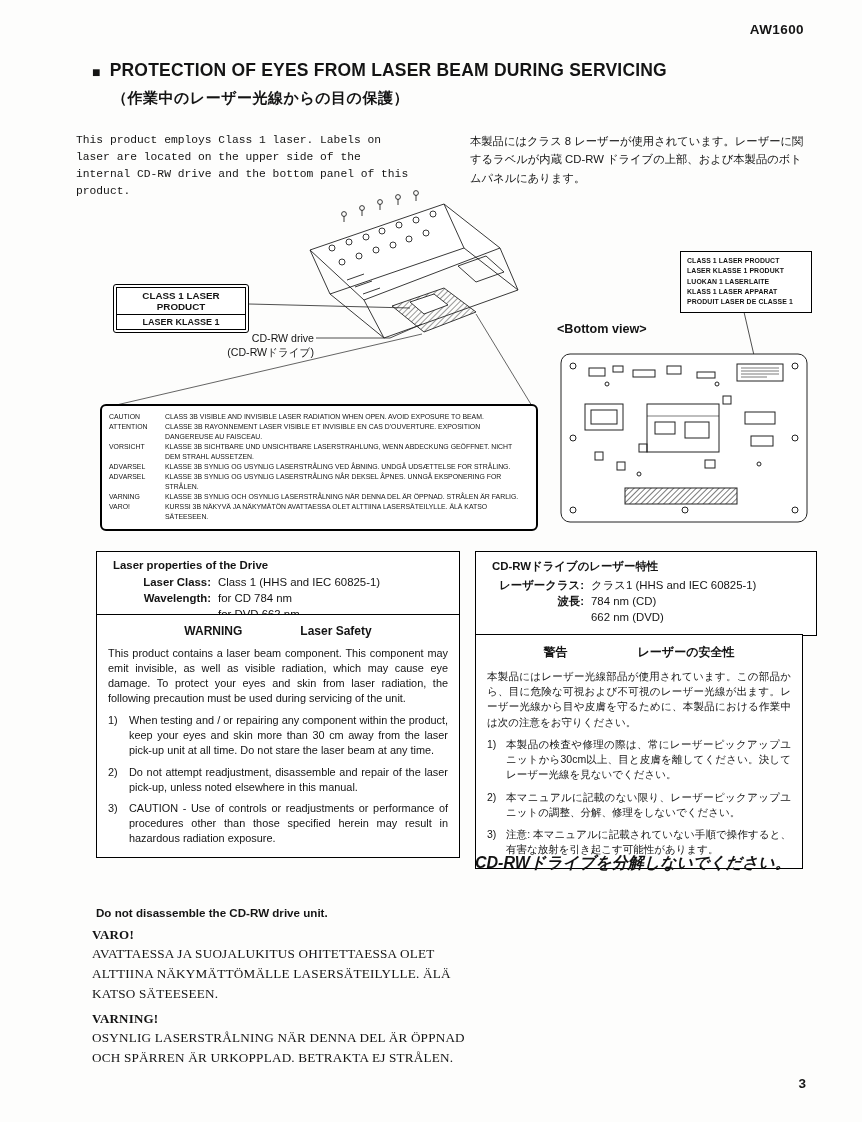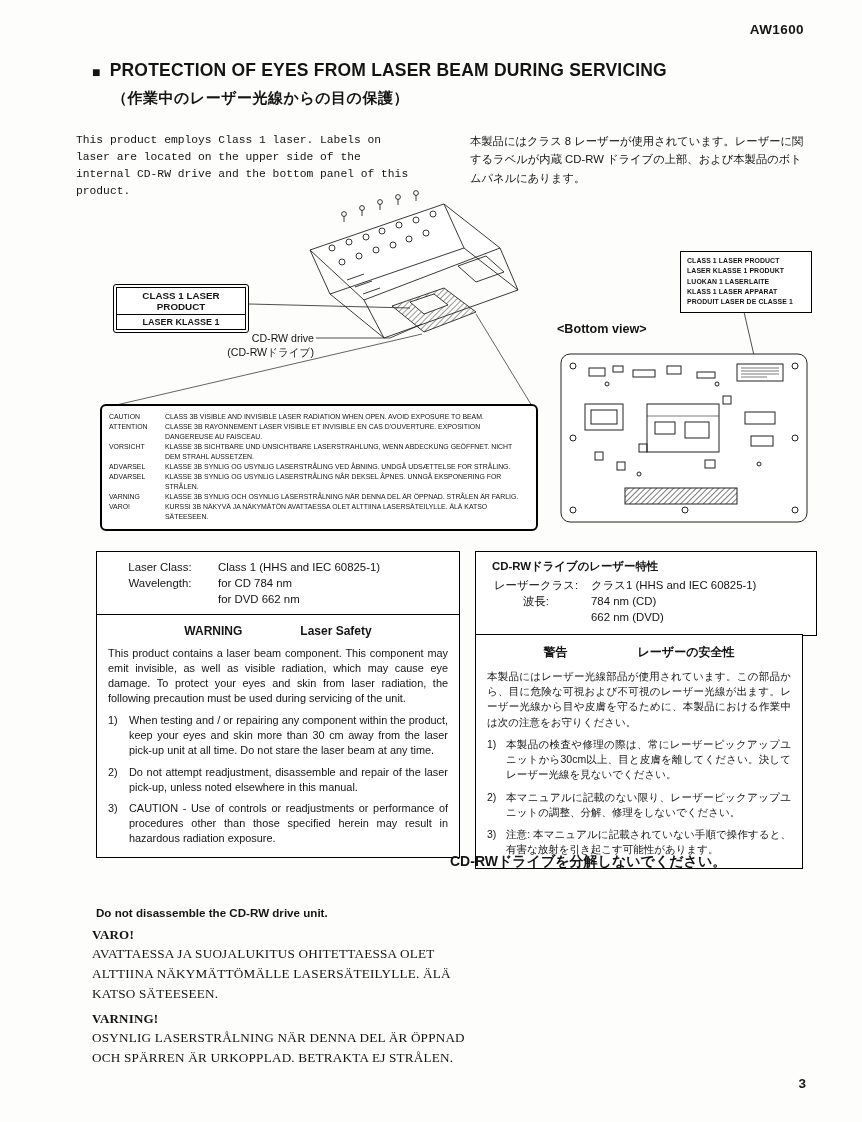--- a/index.html
+++ b/index.html
@@ -37,34 +37,34 @@
 
   .caution-box { left:100px; top:404px; width:438px; border:2.6px solid #000; border-radius:6px; padding:6px 8px 7px 7px; background:#fff; z-index:2; }
   .caution-row { display:grid; grid-template-columns:50px 1fr; column-gap:6px; font-size:6.9px; line-height:1.45; }
 
   .props-box { border:1px solid #000; padding:7px 10px 9px 12px; font-size:11.4px; background:#fff; }
   .props-box .ptitle { font-weight:bold; margin-bottom:3px; margin-left:4px; }
   #props-en { left:96px; top:551px; width:364px; }
   #props-ja { left:475px; top:551px; width:342px; }
   .props-row { display:grid; grid-template-columns:102px auto; column-gap:7px; line-height:1.42; }
   #props-ja .props-row { grid-template-columns:96px auto; }
-  .props-row .plabel { text-align:center; }
+  .props-row .plabel { text-align:right;font-weight:bold; }
 
   .warn-box { border:1px solid #000; padding:9px 11px 11px; background:#fff; }
   #warn-en { left:96px; top:614px; width:364px; font-size:10.9px; }
   #warn-ja { left:475px; top:634px; width:328px; font-size:10.5px; }
   .warn-head { display:flex; justify-content:center; gap:58px; font-weight:bold; font-size:12px; margin-bottom:8px; }
   #warn-ja .warn-head { gap:70px; }
   .warn-body { text-align:justify; line-height:1.37; }
   #warn-ja .warn-body { line-height:1.45; }
   .warn-item { display:grid; grid-template-columns:16px 1fr; column-gap:5px; margin-top:7px; text-align:justify; line-height:1.37; }
   #warn-ja .warn-item { grid-template-columns:14px 1fr; line-height:1.45; }
 
   .footer-en { left:96px; top:906px; font-size:11.6px; font-weight:bold;text-align:center; }
-  .footer-ja { left:450px; top:853px; font-size:14px; font-weight:bold; }
+  .footer-ja { left:475px; top:853px; font-size:16px; font-weight:bold;font-style:italic; }
 
   .serifblock { font-family:"Liberation Serif","DejaVu Serif",serif; letter-spacing:.2px; }
   .varo-title   { left:92px; top:927px;  font-size:13px; font-weight:bold; }
   .varo-text    { left:92px; top:944px;  width:372px; font-size:13.2px; line-height:1.5; }
   .varning-title{ left:92px; top:1011px; font-size:13px; font-weight:bold; }
   .varning-text { left:92px; top:1028px; width:380px; font-size:13.2px; line-height:1.5; }
 
   .page-num { right:56px; top:1076px; font-size:13.5px; font-weight:bold; }
 </style>
 </head>
@@ -239,20 +239,21 @@
         <span>VARNING</span>
         <span>KLASSE 3B SYNLIG OCH OSYNLIG LASERSTRÅLNING NÄR DENNA DEL ÄR ÖPPNAD. STRÅLEN ÄR FARLIG.</span>
       </div>
     <div class="caution-row">
         <span>VARO!</span>
         <span>KURSSI 3B NÄKYVÄ JA NÄKYMÄTÖN AVATTAESSA OLET ALTTIINA LASERSÄTEILYLLE. ÄLÄ KATSO SÄTEESEEN.</span>
       </div>
   </div>
 
   <div class="abs props-box" id="props-en">
+    <div class="ptitle">Laser properties of the Drive</div>
     <div class="props-row">
         <span class="plabel">Laser Class:</span>
         <span>Class 1 (HHS and IEC 60825-1)</span>
       </div>
     <div class="props-row">
         <span class="plabel">Wavelength:</span>
         <span>for CD 784 nm</span>
       </div>
     <div class="props-row">
         <span class="plabel"></span>

